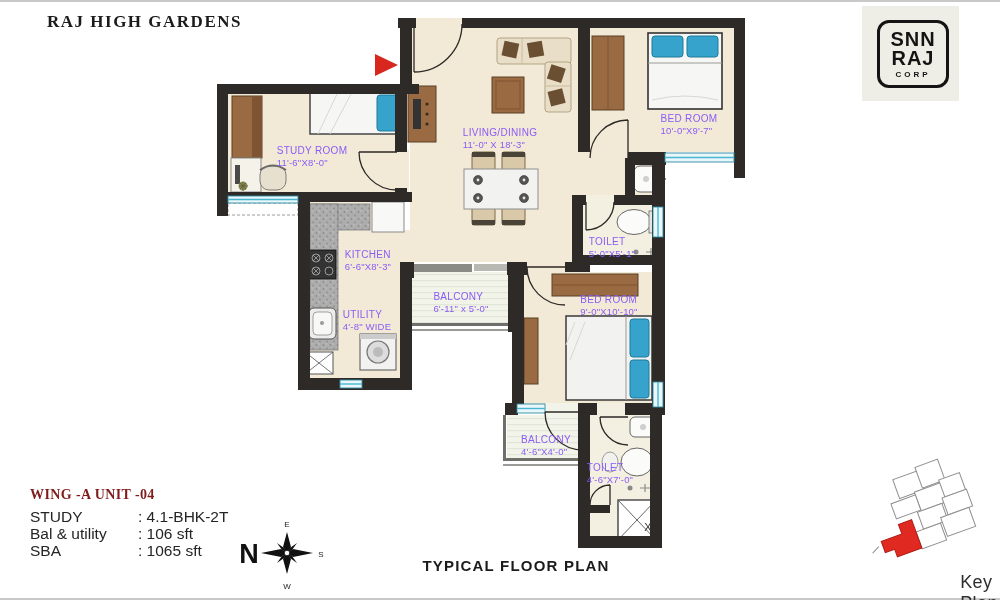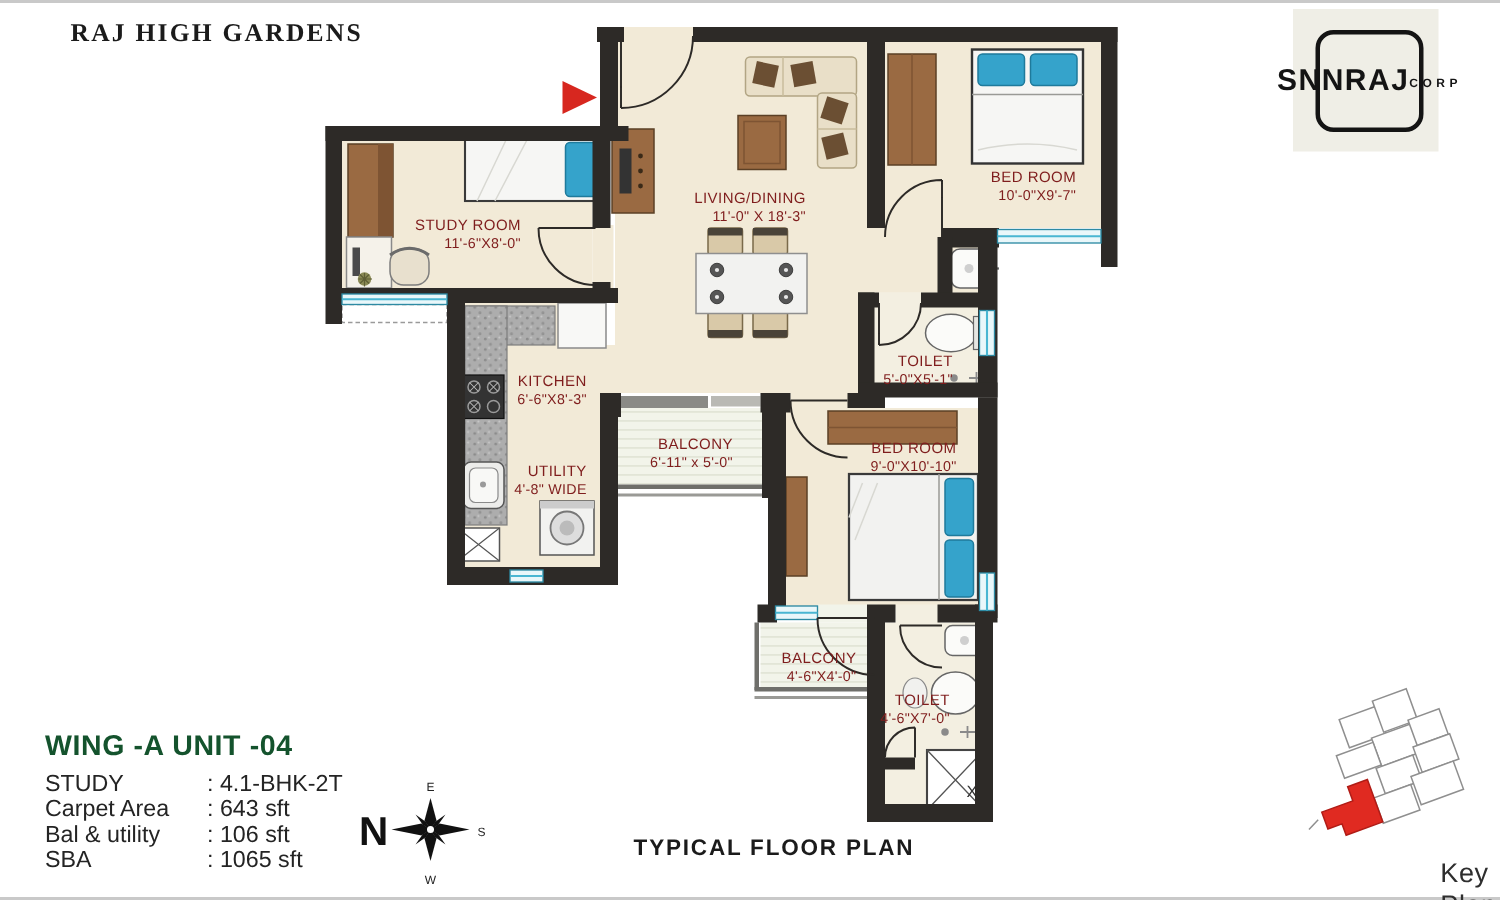--- a/index.html
+++ b/index.html
@@ -8,33 +8,33 @@
   .frame-line{position:absolute;left:0;width:1000px;height:2px;background:#c9c9c9;}
   .frame-line.top{top:0;}
   .frame-line.bottom{bottom:0;}
 
   .page-title{position:absolute;left:47px;top:12px;font-size:17px;font-weight:bold;
               letter-spacing:1.5px;color:#1b1b1b;font-family:Liberation Serif, serif;}
 
   
   .logo-wrap{position:absolute;left:862px;top:6px;width:97px;height:95px;background:#efeee6;}
   .logo-box{position:absolute;left:15px;top:14px;width:66px;height:62px;border:3px solid #141414;
-            border-radius:12px;display:flex;flex-direction:row;align-items:center;justify-content:center;text-align:center;}
+            border-radius:12px;display:flex;flex-direction:column;align-items:center;justify-content:center;text-align:center;}
   .logo-line{font-size:20px;font-weight:bold;letter-spacing:1px;color:#141414;line-height:.95;}
   .logo-sub{font-size:8px;font-weight:bold;letter-spacing:3px;color:#141414;margin-top:2px;}
 
   
-  .room-label{position:absolute;transform:translateX(-50%);text-align:right;color:#7f1d1d;
+  .room-label{position:absolute;transform:translateX(-50%);text-align:left;color:#8b5cf6;
               line-height:1.3;white-space:nowrap;}
   .room-label .nm{display:block;font-size:10px;letter-spacing:.3px;}
   .room-label .dm{display:block;font-size:9.5px;letter-spacing:.2px;}
 
   
   .unit-info{position:absolute;left:30px;top:487px;color:#242424;}
-  .unit-info h2{margin:0 0 5px 0;font-size:19px;letter-spacing:.4px;color:#14532d;}
+  .unit-info h2{margin:0 0 5px 0;font-size:14px;letter-spacing:.4px;color:#7f1d1d;font-family:Liberation Serif, serif;}
   .info-row{display:flex;font-size:15.5px;line-height:17px;}
   .info-row .lbl{width:108px;}
   .plan-title{position:absolute;left:516px;top:557px;transform:translateX(-50%);
               font-size:15px;font-weight:bold;letter-spacing:1.2px;color:#1b1b1b;}
   .keyplan-label{position:absolute;left:931px;top:572px;transform:translateX(-50%);
                  font-size:18px;color:#2e2e2e;letter-spacing:.4px;margin-left:48px;}
   svg text{font-family:"Liberation Sans", sans-serif;}
 </style>
 </head>
 <body>
@@ -374,24 +374,20 @@
   <span class="dm">4'-6"X7'-0"</span>
 </div>
 
 <div class="unit-info">
   <h2>WING -A UNIT -04</h2>
   <div class="info-row">
     <span class="lbl">STUDY</span>
     <span class="val">: 4.1-BHK-2T</span>
   </div>
   <div class="info-row">
-    <span class="lbl">Carpet Area</span>
-    <span class="val">: 643 sft</span>
-  </div>
-  <div class="info-row">
     <span class="lbl">Bal &amp; utility</span>
     <span class="val">: 106 sft</span>
   </div>
   <div class="info-row">
     <span class="lbl">SBA</span>
     <span class="val">: 1065 sft</span>
   </div>
 </div>
 
 <div class="plan-title">TYPICAL FLOOR PLAN</div>

